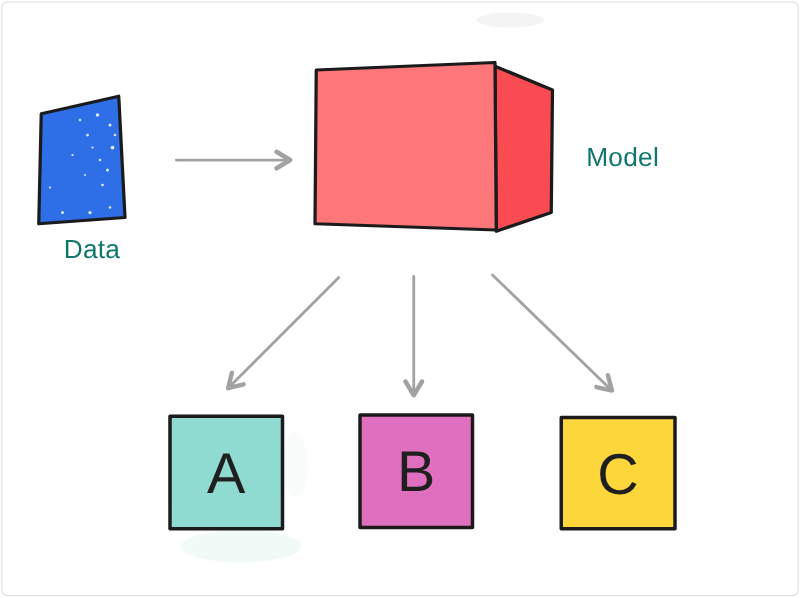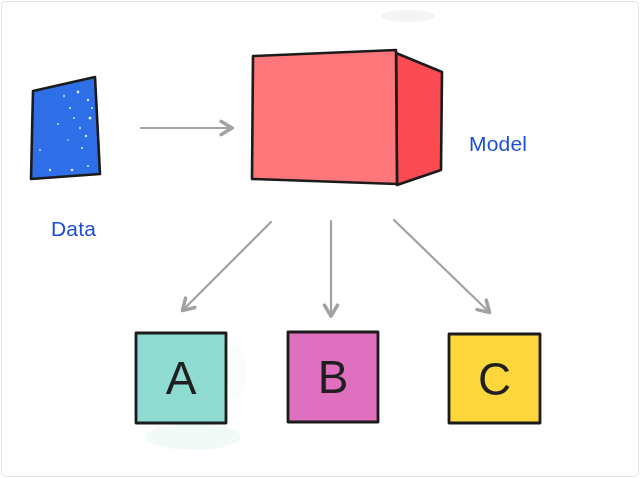--- a/index.html
+++ b/index.html
@@ -30,26 +30,25 @@
     stroke-linecap: round;
   }
   .box-sketch { stroke-width: 2.8; }
   .arrow-line {
     fill: none;
     stroke-width: 2.2;
     stroke-linecap: round;
   }
   .node-label {
     position: absolute;
-    color: #1d4ed8;
+    color: #0f766e;
     font-size: 21px;
     line-height: 1.1;
     letter-spacing: 0.2px;
     white-space: nowrap;
-    margin-top: 17px;
   }
   .letter-label {
     position: absolute;
     display: flex;
     align-items: center;
     justify-content: center;
     color: #1f1f1f;
     font-size: 46px;
     font-weight: 400;
   }
@@ -109,21 +108,21 @@
       <rect class="sketch box-sketch" x="136" y="333" width="90" height="90" fill="#8fdbd1"></rect>
     </g>
     <g>
       <rect class="sketch box-sketch" x="288" y="332" width="90" height="90" fill="#df70bf"></rect>
     </g>
     <g>
       <rect class="sketch box-sketch" x="449" y="334" width="91" height="89" fill="#fcd63b"></rect>
     </g>
   </svg>
 
-  <div class="node-label" style="left:51px; top:200px;">Data</div>
+  <div class="node-label" style="left:51px; top:188px;">Data</div>
 
   <div class="node-label" style="left:469px; top:115px;">Model</div>
 
   <div class="letter-label" style="left:136px; top:333px; width:90px; height:90px;">A</div>
 
   <div class="letter-label" style="left:288px; top:332px; width:90px; height:90px;">B</div>
 
   <div class="letter-label" style="left:449px; top:334px; width:91px; height:89px;">C</div>
 
   <div class="frame-border"></div>

